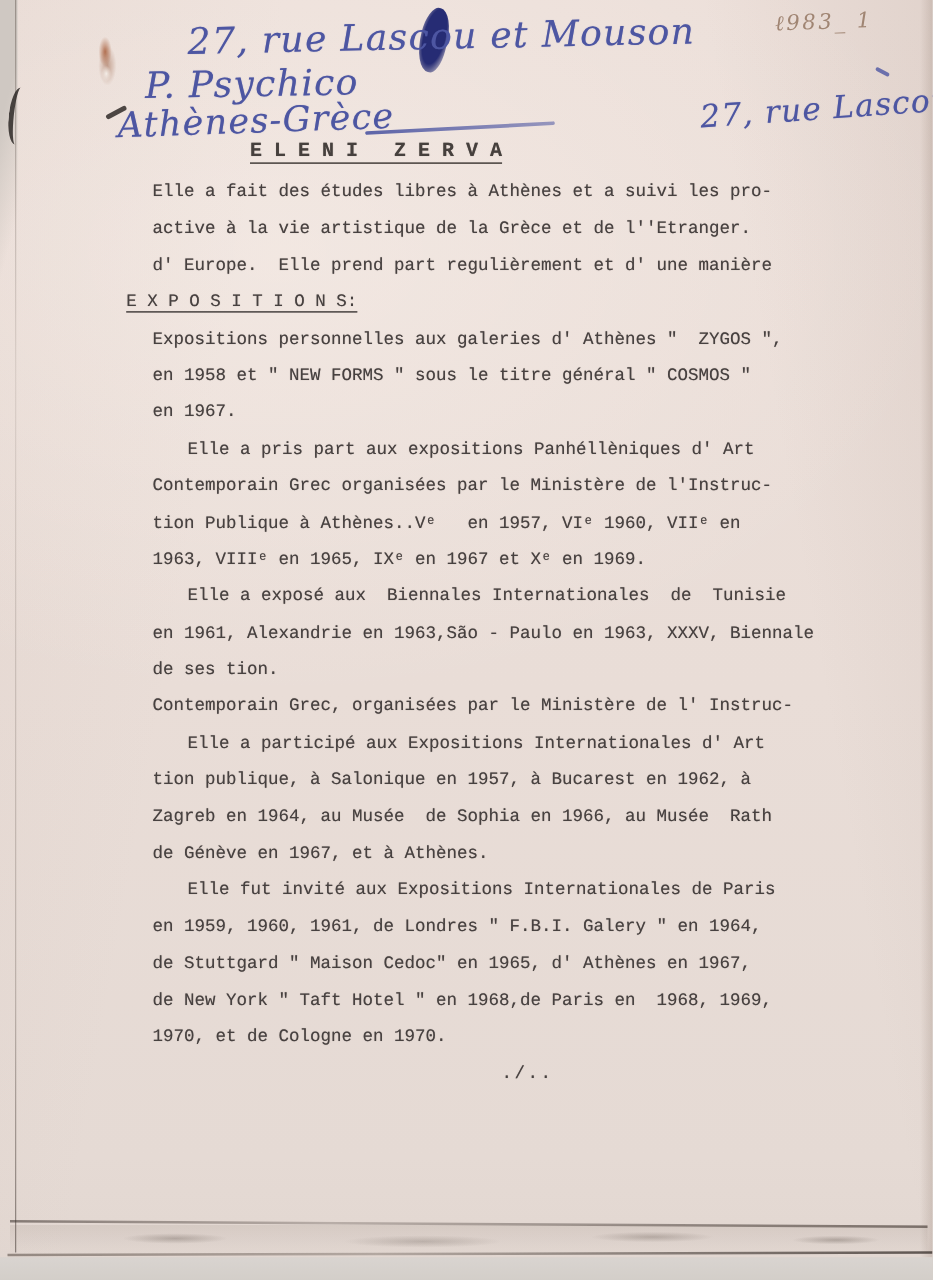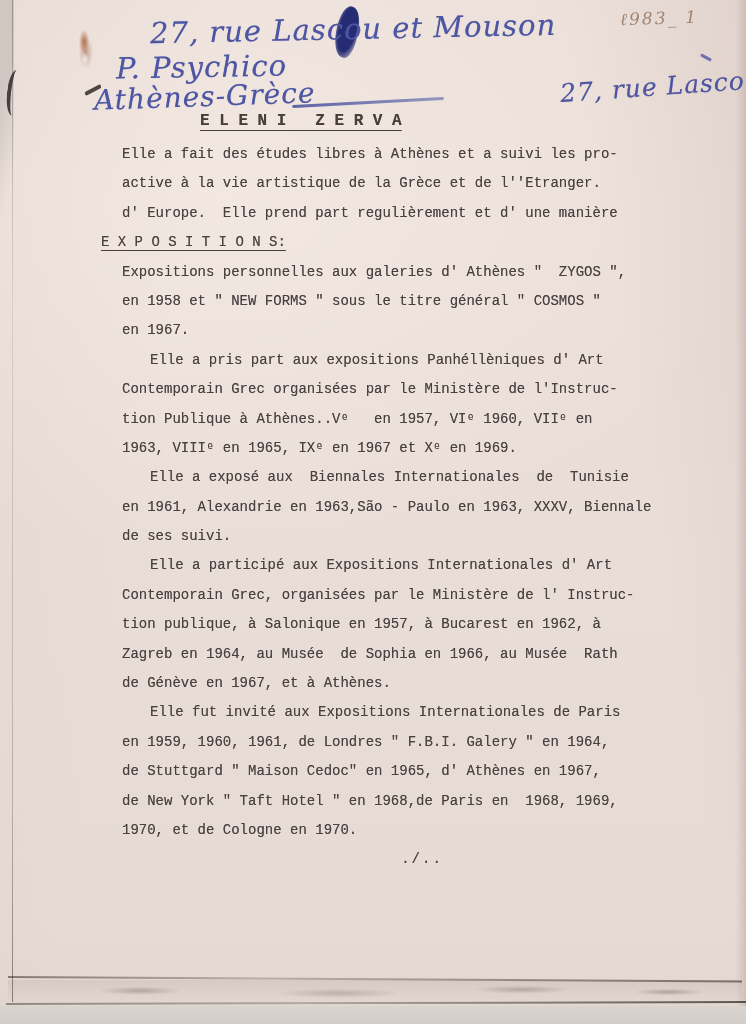--- a/index.html
+++ b/index.html
@@ -158,23 +158,23 @@
         <div class="tline heading">E X P O S I T I O N S:</div>
         <div class="tline body">Expositions personnelles aux galeries d' Athènes "  ZYGOS ",</div>
         <div class="tline body">en 1958 et " NEW FORMS " sous le titre général " COSMOS "</div>
         <div class="tline body">en 1967.</div>
         <div class="tline indent">Elle a pris part aux expositions Panhéllèniques d' Art</div>
         <div class="tline body">Contemporain Grec organisées par le Ministère de l'Instruc-</div>
         <div class="tline body">tion Publique à Athènes..Vᵉ   en 1957, VIᵉ 1960, VIIᵉ en</div>
         <div class="tline body">1963, VIIIᵉ en 1965, IXᵉ en 1967 et Xᵉ en 1969.</div>
         <div class="tline indent">Elle a exposé aux  Biennales Internationales  de  Tunisie</div>
         <div class="tline body">en 1961, Alexandrie en 1963,São - Paulo en 1963, XXXV, Biennale</div>
-        <div class="tline body">de ses suivi.</div>
+        <div class="tline body">de ses tion.</div>
+        <div class="tline body">Contemporain Grec, organisées par le Ministère de l' Instruc-</div>
         <div class="tline indent">Elle a participé aux Expositions Internationales d' Art</div>
-        <div class="tline body">Contemporain Grec, organisées par le Ministère de l' Instruc-</div>
         <div class="tline body">tion publique, à Salonique en 1957, à Bucarest en 1962, à</div>
         <div class="tline body">Zagreb en 1964, au Musée  de Sophia en 1966, au Musée  Rath</div>
         <div class="tline body">de Génève en 1967, et à Athènes.</div>
         <div class="tline indent">Elle fut invité aux Expositions Internationales de Paris</div>
         <div class="tline body">en 1959, 1960, 1961, de Londres " F.B.I. Galery " en 1964,</div>
         <div class="tline body">de Stuttgard " Maison Cedoc" en 1965, d' Athènes en 1967,</div>
         <div class="tline body">de New York " Taft Hotel " en 1968,de Paris en  1968, 1969,</div>
         <div class="tline body">1970, et de Cologne en 1970.</div>
         <div class="tline end">./..</div>
       </div>

